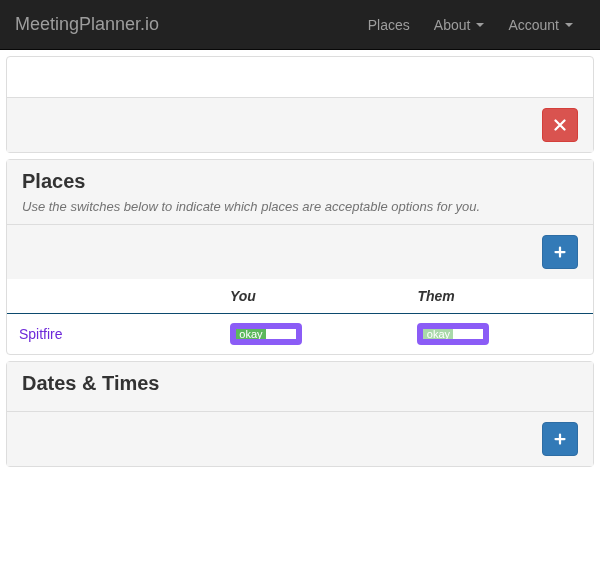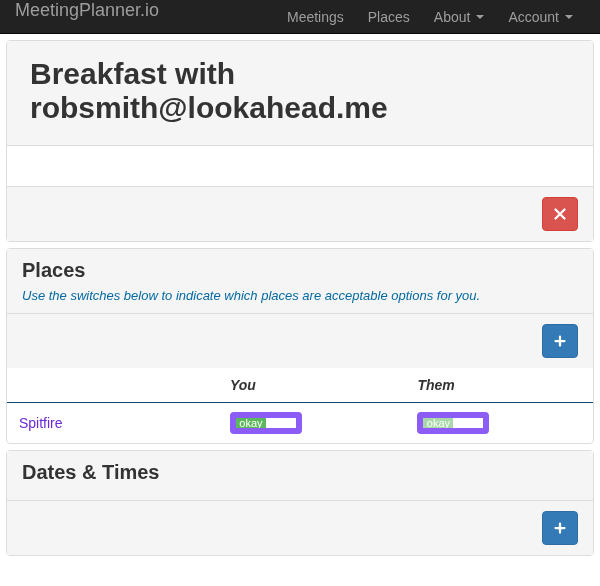--- a/index.html
+++ b/index.html
@@ -6,22 +6,23 @@
   body {
     font-family: "Helvetica Neue", Helvetica, Arial, sans-serif;
     font-size: 14px;
     color: #333;
     background: #fff;
     width: 600px;
   }
   .navbar {
     background: #222;
     border-bottom: 1px solid #080808;
-    height: 34px;
-    display: flex;
+    height: 50px;
+    display: flex;
+    align-items: center;
     padding: 0 15px;
     justify-content: space-between;
   }
   .brand {
     color: #9d9d9d;
     font-size: 18px;
     text-decoration: none;
   }
   .nav-right {
     display: flex;
@@ -72,21 +73,21 @@
     padding: 6px 8px 10px 8px;
   }
   h3.section-title {
     font-size: 20px;
     font-weight: 600;
     color: #333;
     margin-bottom: 6px;
   }
   .hint {
     font-style: italic;
-    color: #0369a1;
+    color: #737373;
     font-size: 13px;
   }
   .btn {
     display: inline-flex;
     align-items: center;
     justify-content: center;
     border-radius: 4px;
     border: 1px solid transparent;
     cursor: pointer;
     font-size: 14px;
@@ -150,37 +151,33 @@
   .switch.left .seg.blank { order: 1; }
   .switch.right .seg.active { order: 1; }
   .switch.right .seg.blank { order: 0; }
 </style>
 </head>
 <body>
 
 <div class="navbar">
   <a class="brand" href="#">MeetingPlanner.io</a>
   <div class="nav-right">
-    <a class="nav-link" href="#">Meetings</a>
     <a class="nav-link" href="#">Places</a>
     <a class="nav-link" href="#">
       <span>About</span>
       <span class="caret"></span>
     </a>
     <a class="nav-link" href="#">
       <span>Account</span>
       <span class="caret"></span>
     </a>
   </div>
 </div>
 
 <div class="panel">
-  <div class="panel-heading">
-    <h1 class="meeting-title">Breakfast with robsmith@lookahead.me</h1>
-  </div>
   <div class="panel-body" style="min-height:40px"></div>
   <div class="panel-footer">
     <button class="btn btn-danger">
       <svg viewBox="0 0 16 16">
           <path d="M2 2 L14 14 M14 2 L2 14" stroke="#fff" stroke-width="3" fill="none" stroke-linecap="round"></path>
         </svg>
     </button>
   </div>
 </div>
 

